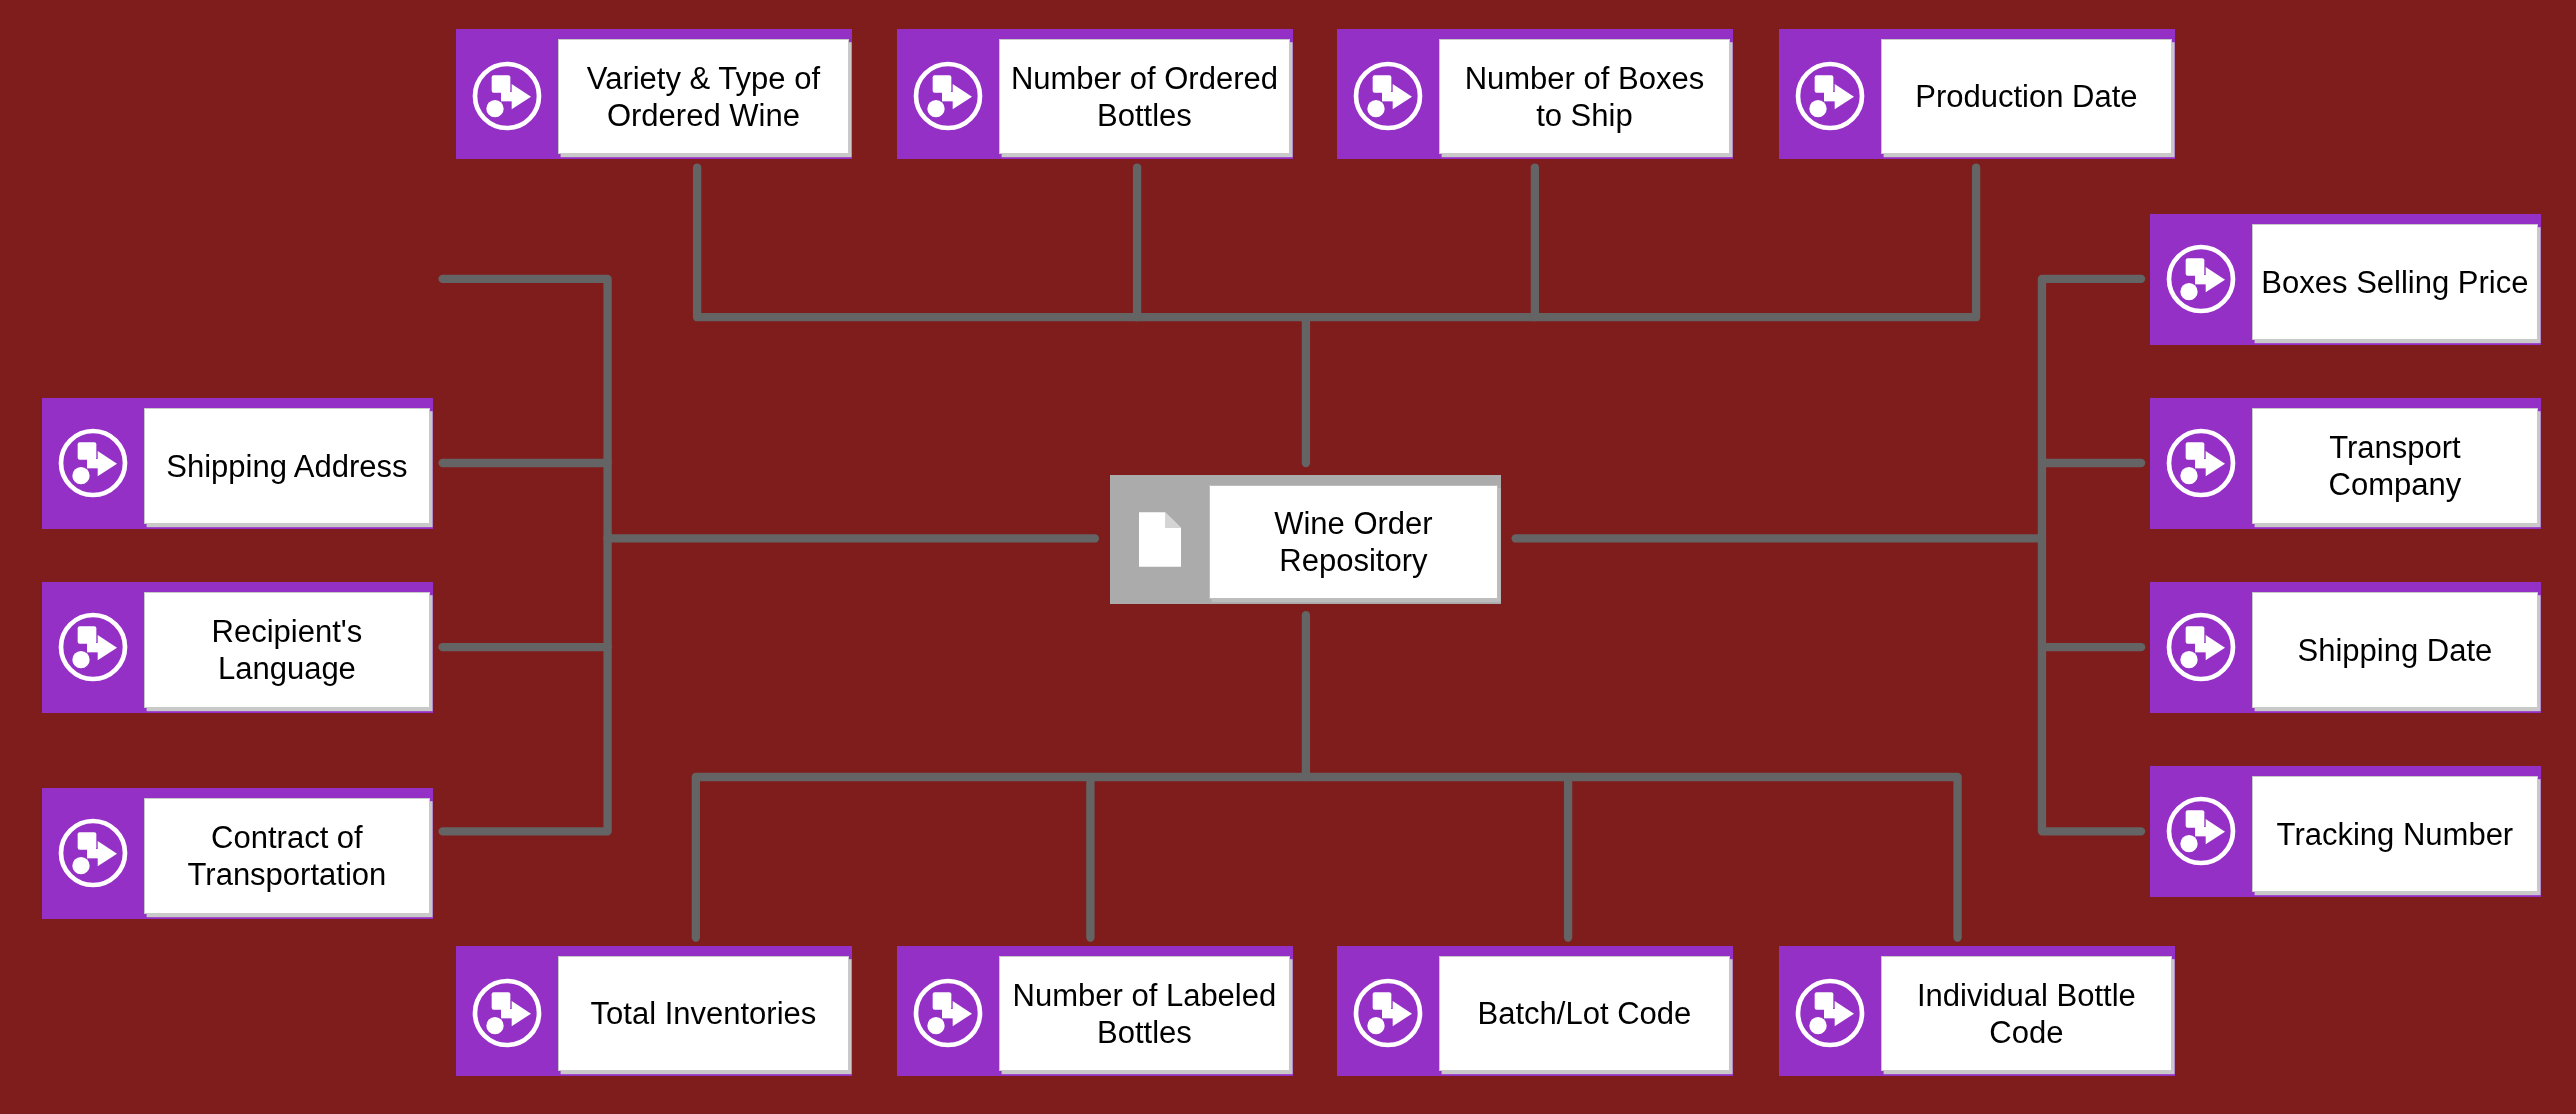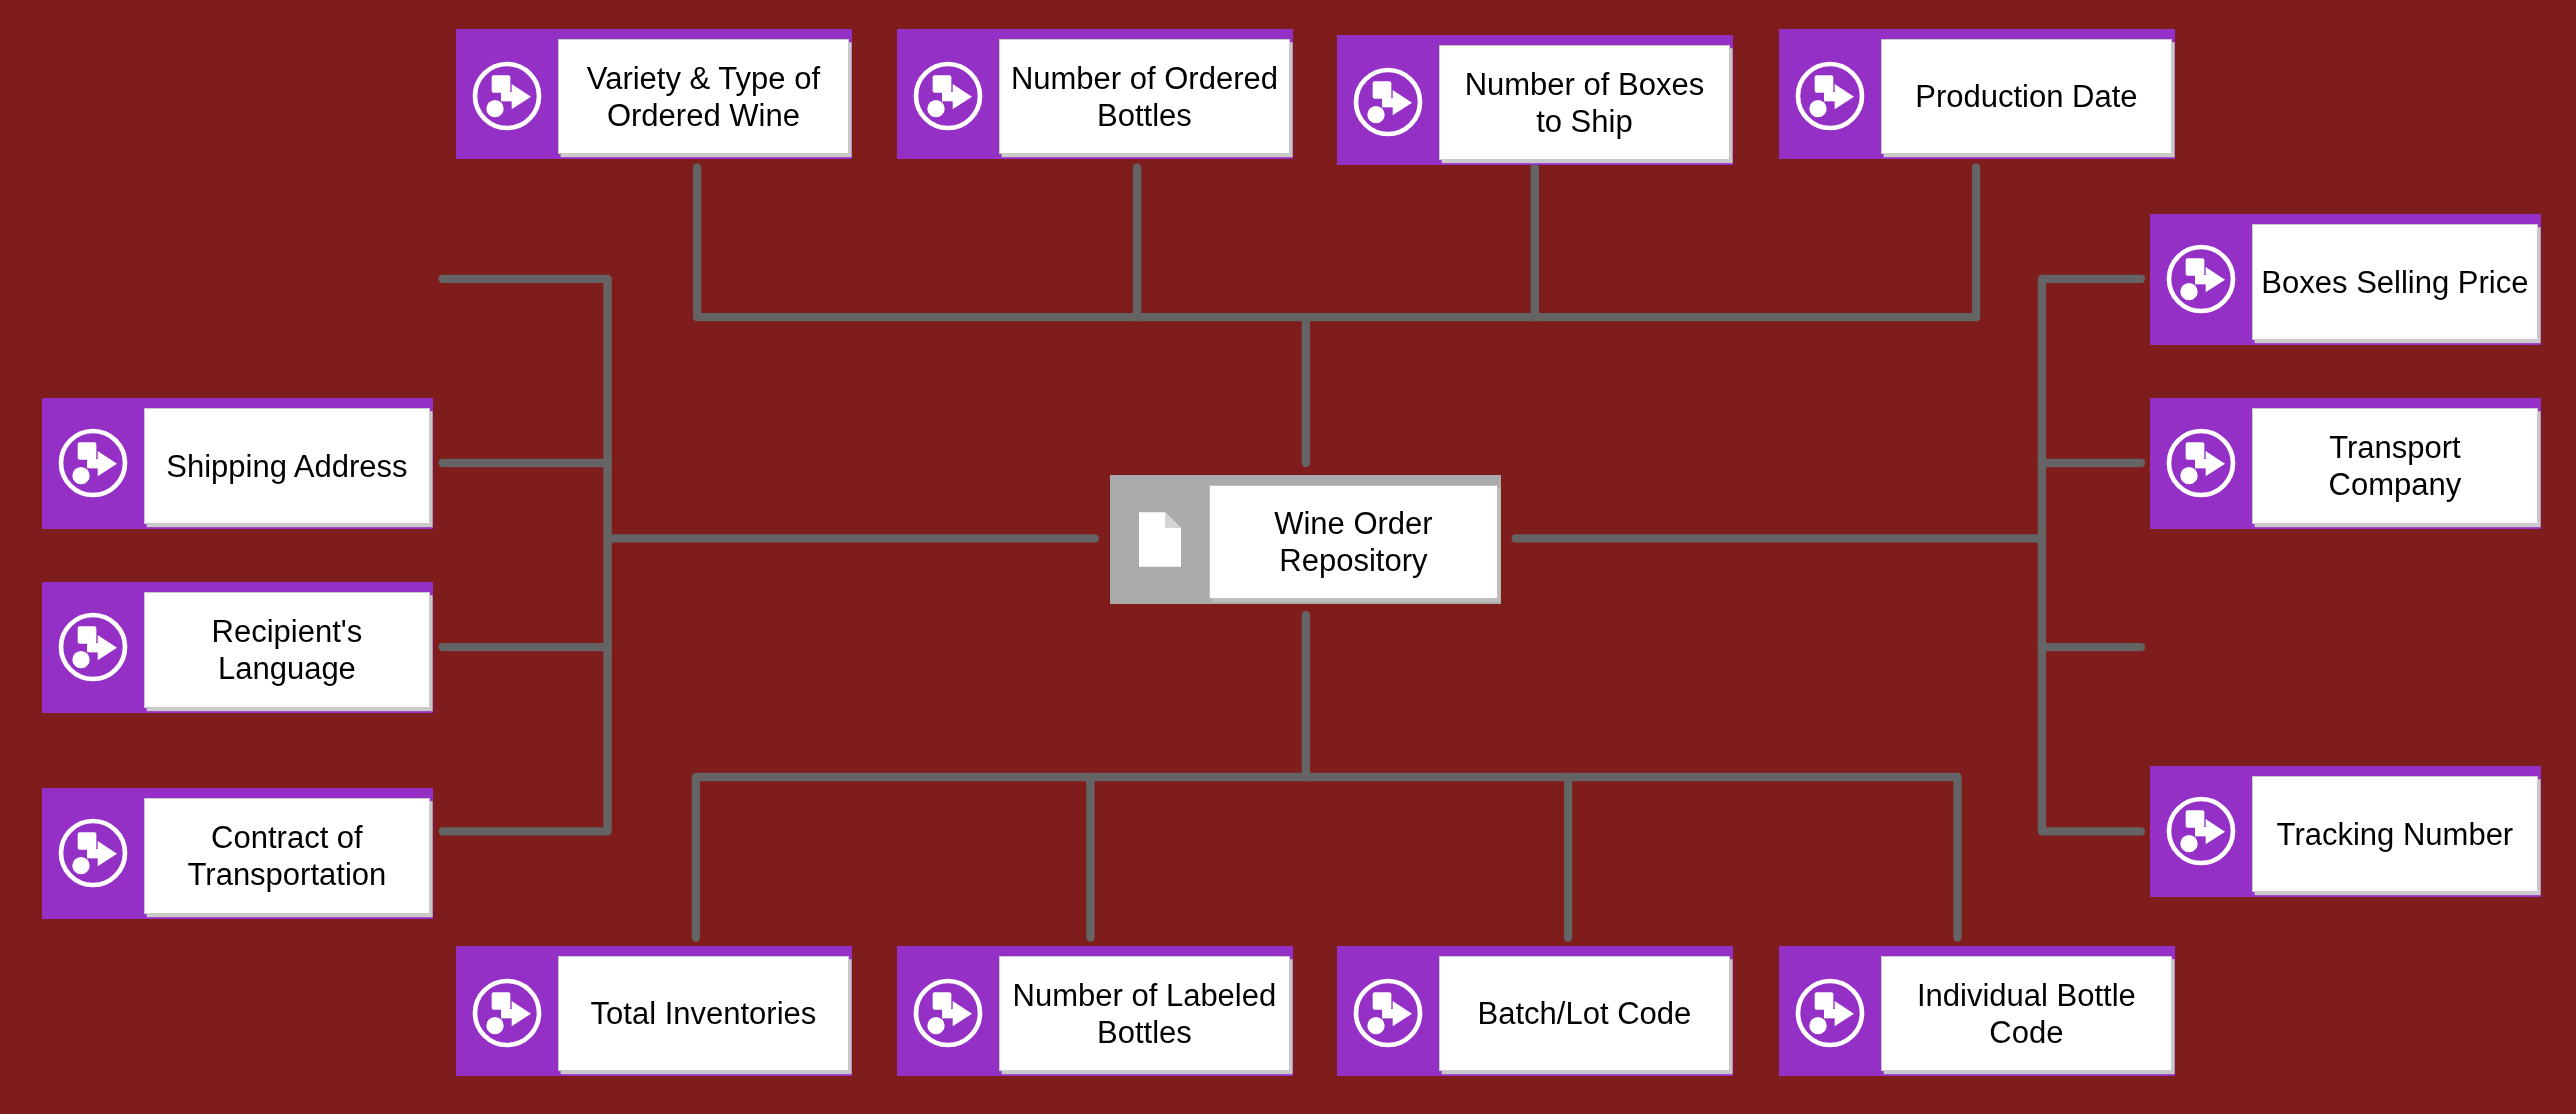--- a/index.html
+++ b/index.html
@@ -103,21 +103,21 @@
           <rect x="31" y="23" width="28" height="26" rx="3" fill="#fff"></rect>
           <circle cx="36" cy="73" r="13" fill="#fff"></circle>
           <rect x="45" y="48" width="22" height="14" fill="#fff"></rect>
           <polygon points="61,36 90,55 61,74" fill="#fff"></polygon>
         </svg>
     </span>
     <div class="body"></div>
     <div class="label">Number of Ordered Bottles</div>
   </div>
 
-  <div class="node" style="left:1337px;top:35px;width:396px;height:130px">
+  <div class="node" style="left:1337px;top:29px;width:396px;height:130px">
     <span class="icon">
       <svg viewBox="0 0 108 108" width="72" height="72">
           <circle cx="54" cy="54" r="48" fill="none" stroke="#fff" stroke-width="7"></circle>
           <rect x="31" y="23" width="28" height="26" rx="3" fill="#fff"></rect>
           <circle cx="36" cy="73" r="13" fill="#fff"></circle>
           <rect x="45" y="48" width="22" height="14" fill="#fff"></rect>
           <polygon points="61,36 90,55 61,74" fill="#fff"></polygon>
         </svg>
     </span>
     <div class="body"></div>
@@ -202,20 +202,33 @@
           <rect x="31" y="23" width="28" height="26" rx="3" fill="#fff"></rect>
           <circle cx="36" cy="73" r="13" fill="#fff"></circle>
           <rect x="45" y="48" width="22" height="14" fill="#fff"></rect>
           <polygon points="61,36 90,55 61,74" fill="#fff"></polygon>
         </svg>
     </span>
     <div class="body"></div>
     <div class="label">Transport Company</div>
   </div>
 
+  <div class="node side" style="left:2150px;top:582px;width:391px;height:131px">
+    <span class="icon">
+      <svg viewBox="0 0 108 108" width="72" height="72">
+          <circle cx="54" cy="54" r="48" fill="none" stroke="#fff" stroke-width="7"></circle>
+          <rect x="31" y="23" width="28" height="26" rx="3" fill="#fff"></rect>
+          <circle cx="36" cy="73" r="13" fill="#fff"></circle>
+          <rect x="45" y="48" width="22" height="14" fill="#fff"></rect>
+          <polygon points="61,36 90,55 61,74" fill="#fff"></polygon>
+        </svg>
+    </span>
+    <div class="body"></div>
+    <div class="label">Shipping Date</div>
+  </div>
 
   <div class="node side" style="left:2150px;top:766px;width:391px;height:131px">
     <span class="icon">
       <svg viewBox="0 0 108 108" width="72" height="72">
           <circle cx="54" cy="54" r="48" fill="none" stroke="#fff" stroke-width="7"></circle>
           <rect x="31" y="23" width="28" height="26" rx="3" fill="#fff"></rect>
           <circle cx="36" cy="73" r="13" fill="#fff"></circle>
           <rect x="45" y="48" width="22" height="14" fill="#fff"></rect>
           <polygon points="61,36 90,55 61,74" fill="#fff"></polygon>
         </svg>

